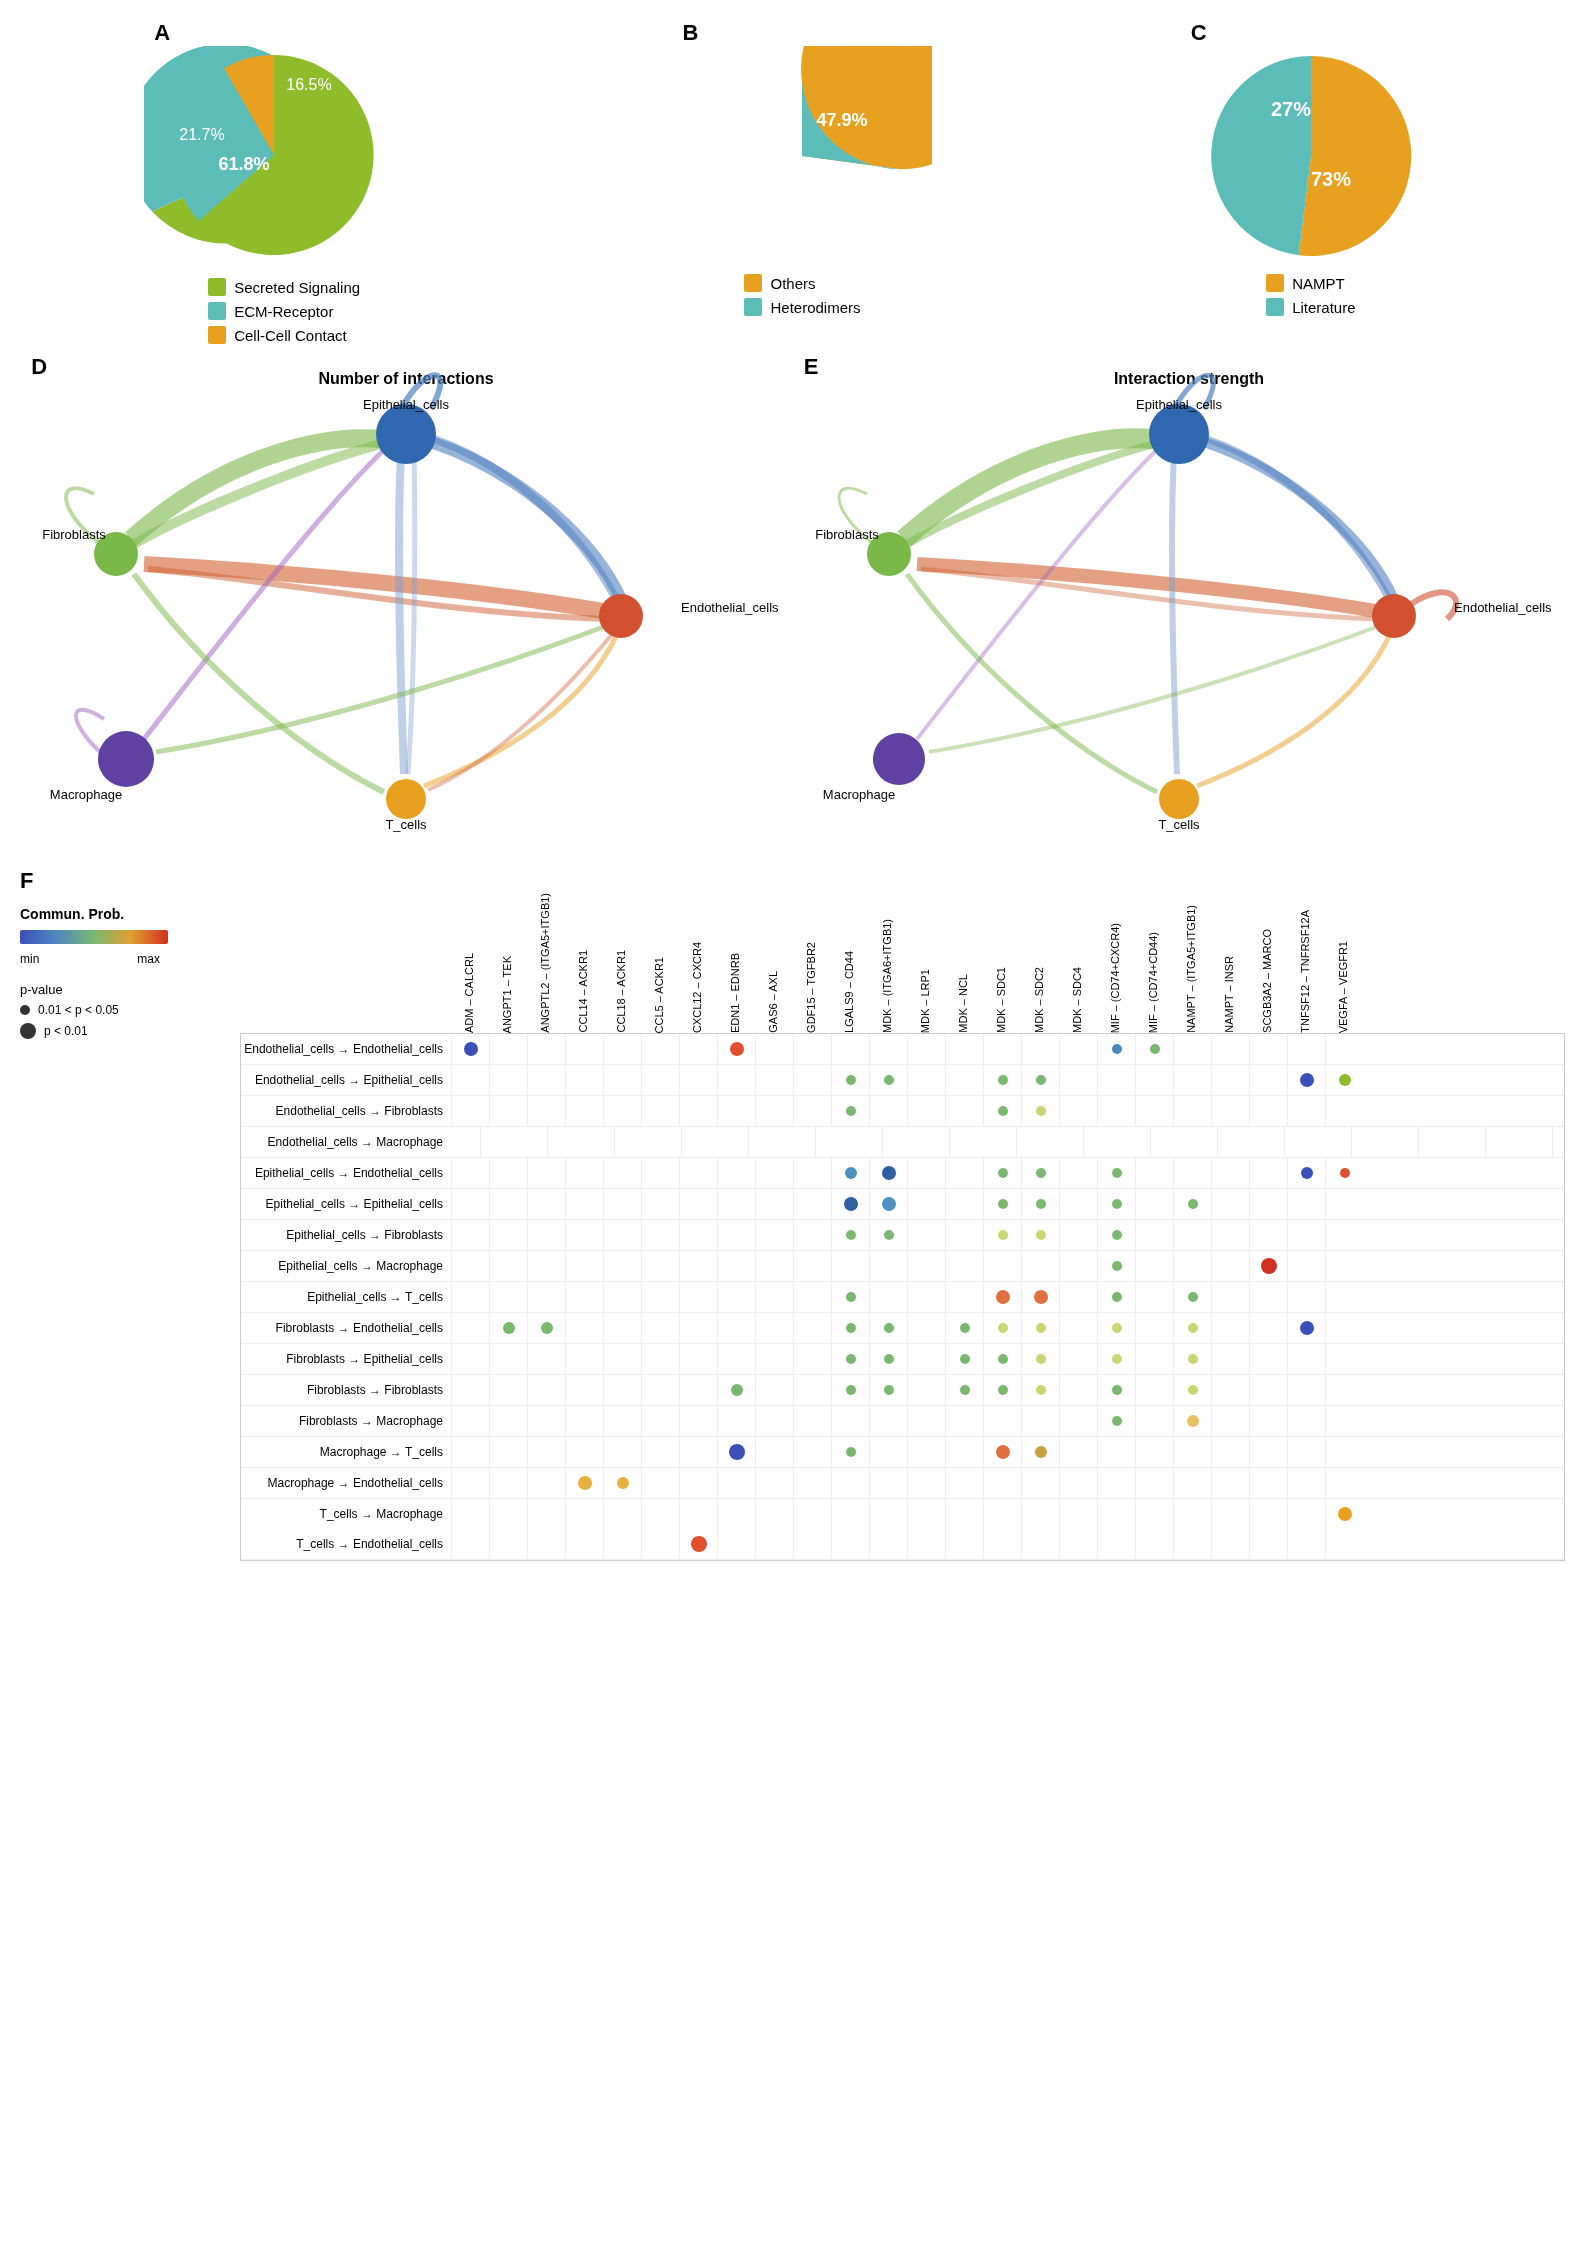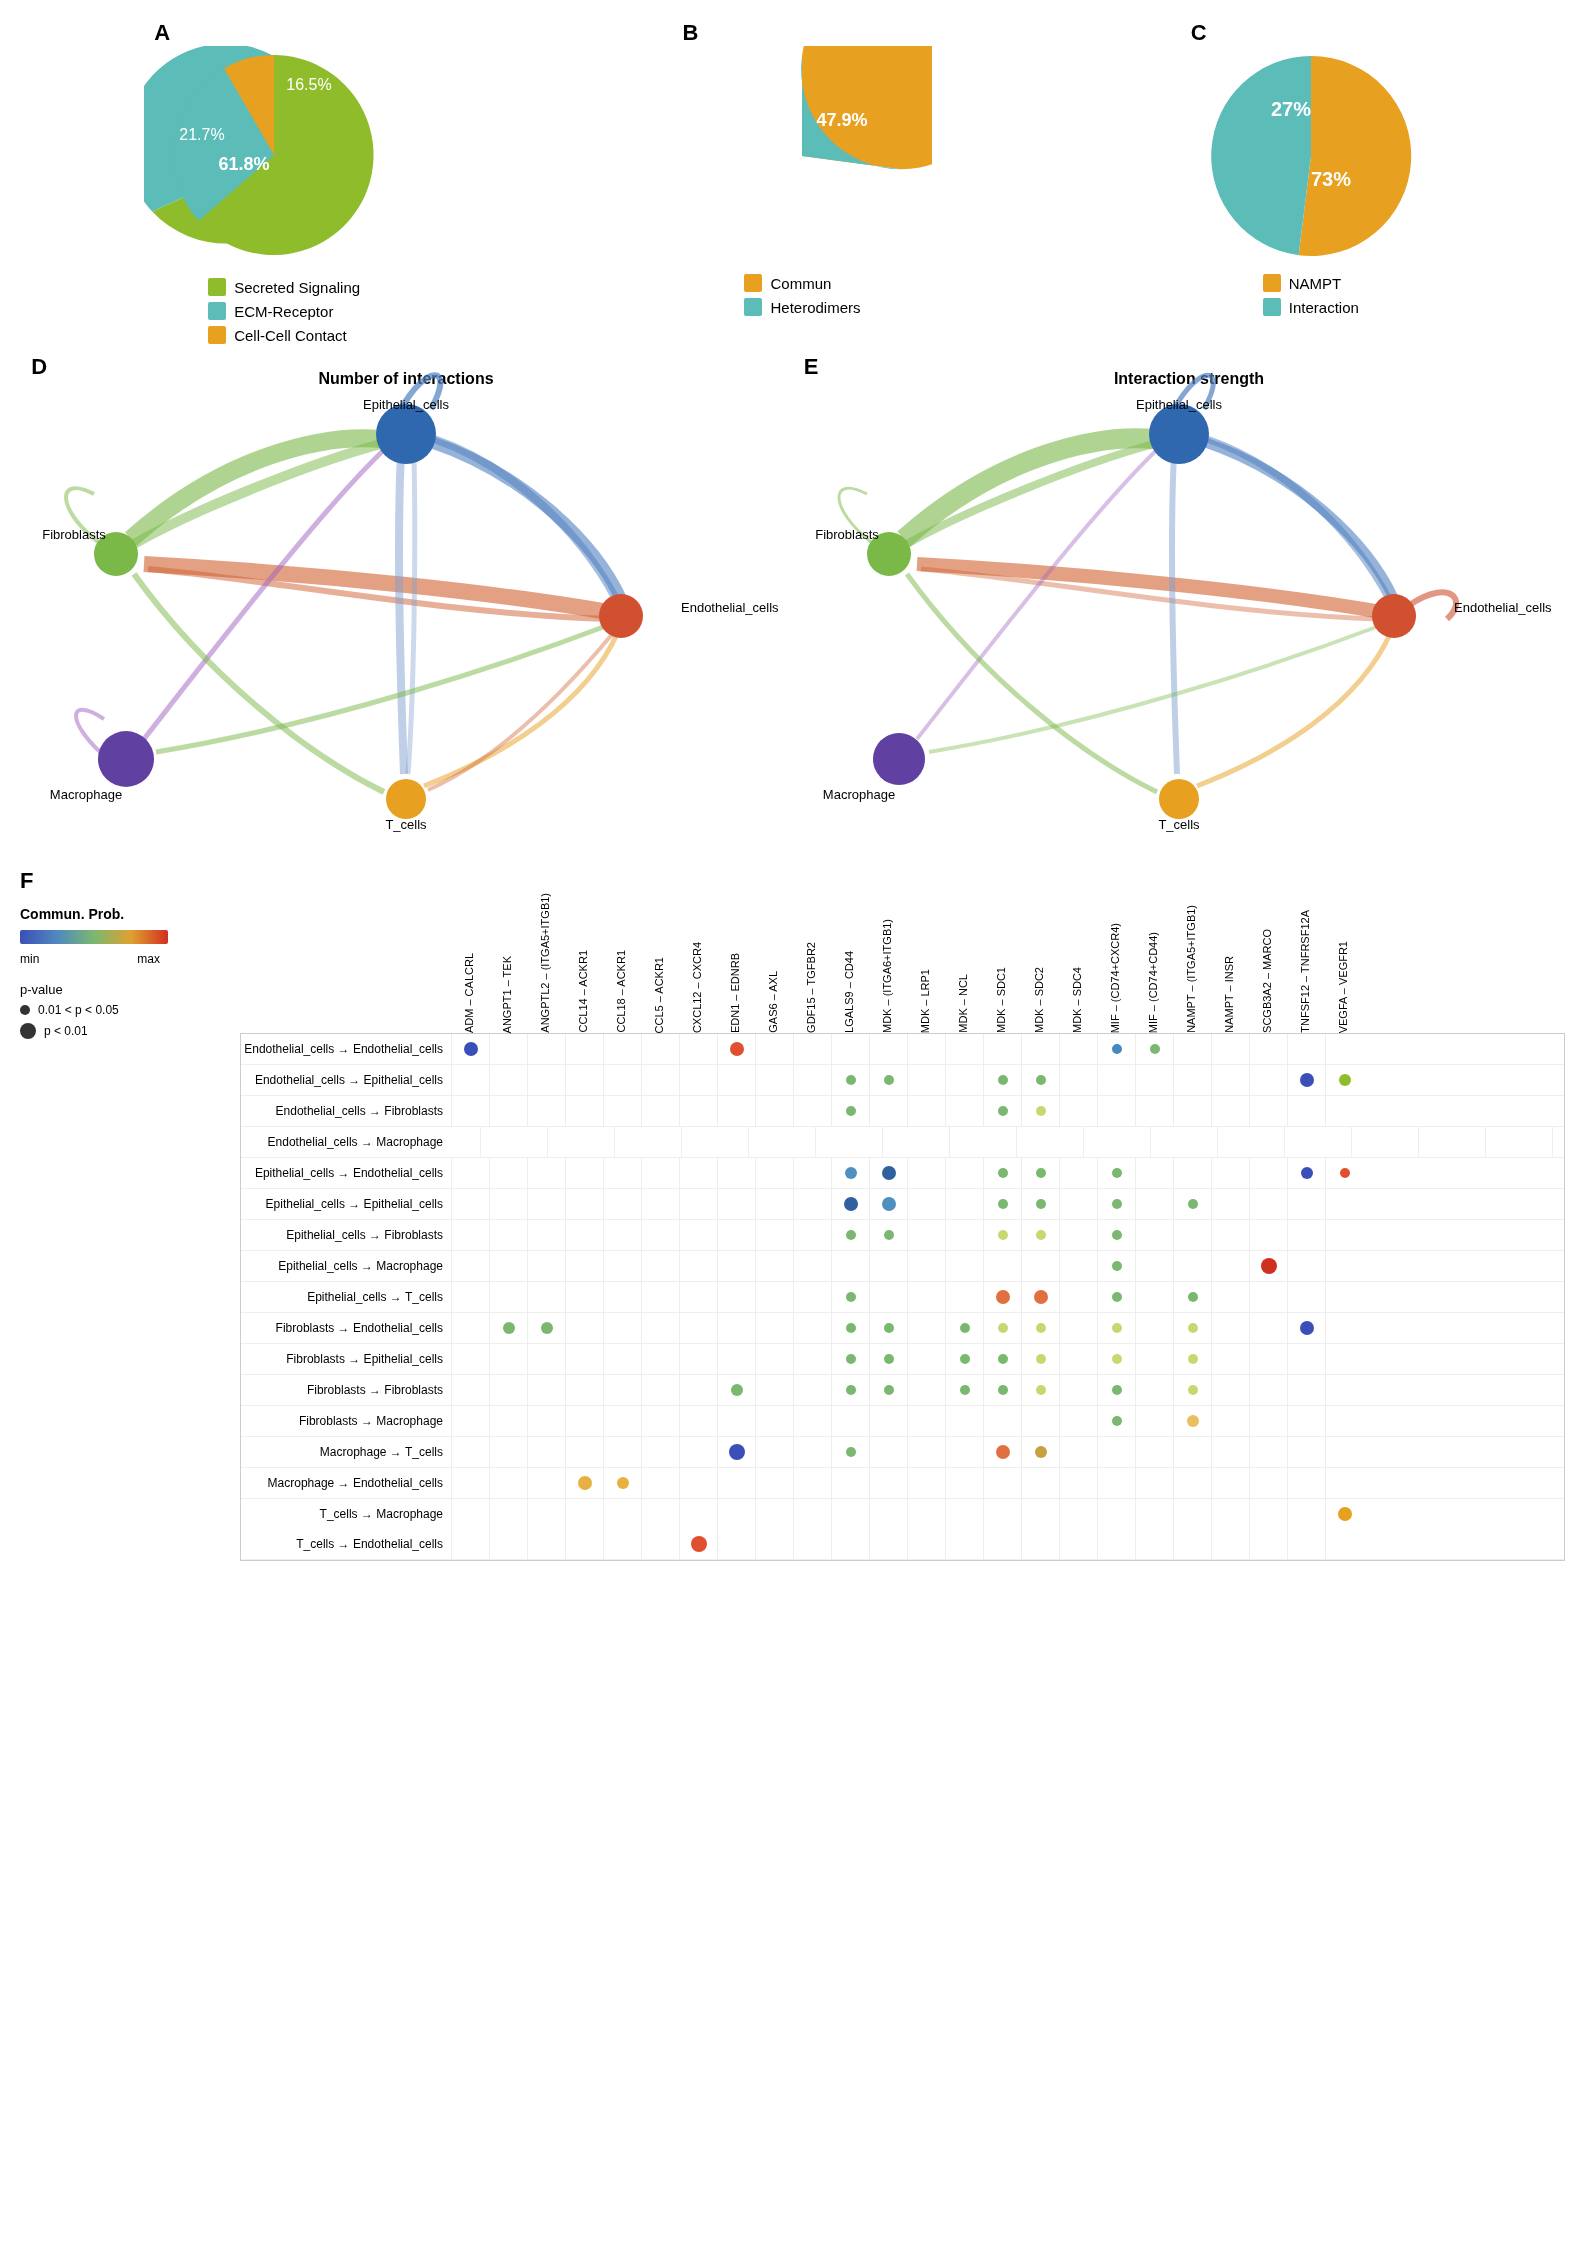--- a/index.html
+++ b/index.html
@@ -162,21 +162,21 @@
           <path d="M0,0 L0,-100 A100,100 0 1,1 99.1,13.2 Z" fill="#e8a020"></path>
 
           <path d="M0,0 L99.1,13.2 A100,100 0 0,1 0,-100 Z" fill="#5bbcb8"></path>
           <text x="-40" y="15" font-size="18" font-weight="bold" fill="white" text-anchor="middle">52.1%</text>
           <text x="40" y="-30" font-size="18" font-weight="bold" fill="white" text-anchor="middle">47.9%</text>
         </g>
       </svg>
       <div class="legend">
         <div class="legend-item">
           <div class="legend-color" style="background:#e8a020"></div>
-          <span>Commun</span>
+          <span>Others</span>
         </div>
         <div class="legend-item">
           <div class="legend-color" style="background:#5bbcb8"></div>
           <span>Heterodimers</span>
         </div>
       </div>
     </div>
 
     <div class="panel">
       <div class="panel-label">C</div>
@@ -190,21 +190,21 @@
           <text x="-20" y="-40" font-size="20" font-weight="bold" fill="white" text-anchor="middle">27%</text>
         </g>
       </svg>
       <div class="legend">
         <div class="legend-item">
           <div class="legend-color" style="background:#e8a020"></div>
           <span>NAMPT</span>
         </div>
         <div class="legend-item">
           <div class="legend-color" style="background:#5bbcb8"></div>
-          <span>Interaction</span>
+          <span>Literature</span>
         </div>
       </div>
     </div>
   </div>
 
   <div class="middle-row">
 
     <div style="position:relative; width:760px;">
       <div style="font-size:22px; font-weight:bold; position:absolute; top:0; left:5px;">D</div>
       <svg width="760" height="500" viewBox="0 0 760 500">

